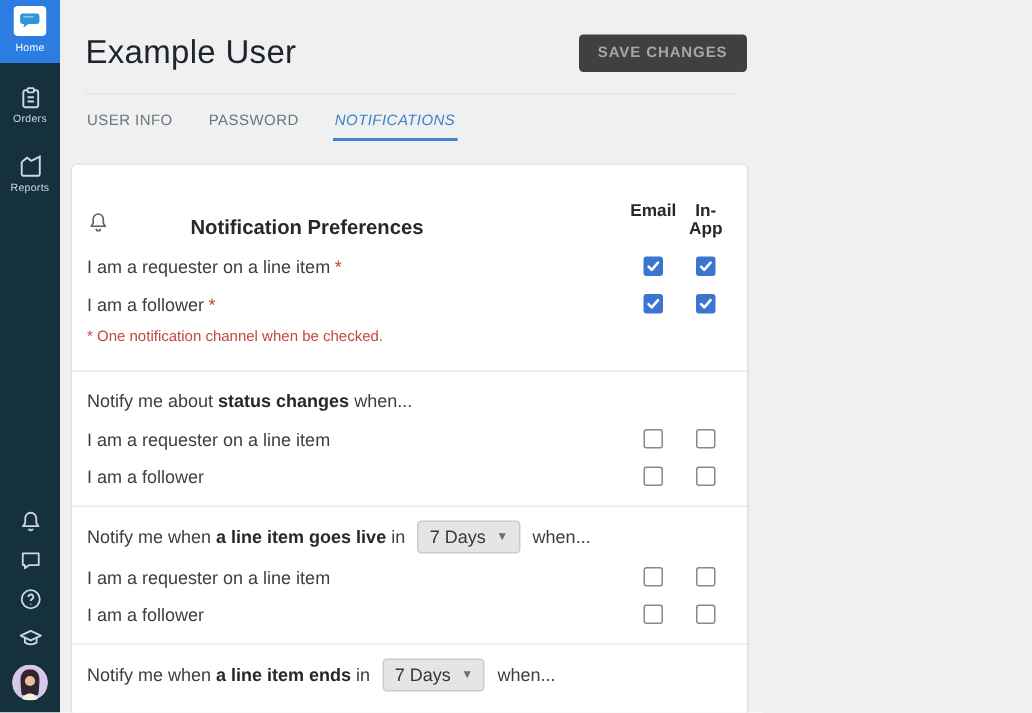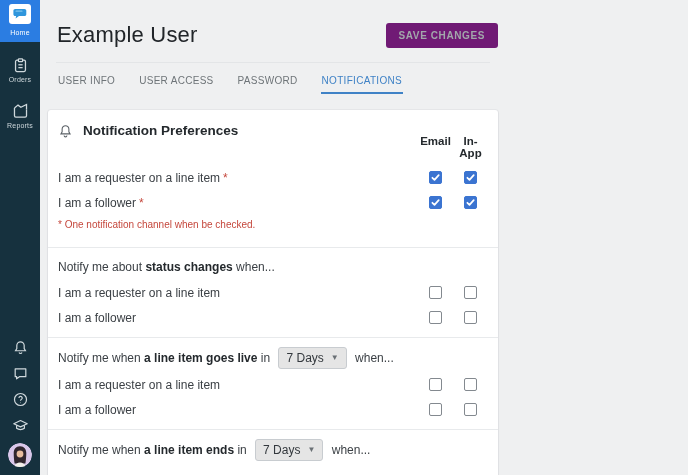--- a/index.html
+++ b/index.html
@@ -27,41 +27,41 @@
   .side-icon { width:17px; height:17px; display:block; cursor:pointer; }
   .avatar { width:24px; height:24px; border-radius:50%; overflow:hidden; display:block; cursor:pointer; }
   .logo-box { display:block; }
 
   
   .main { flex:1; padding:0; }
   .content { width:450px; margin-left:8px; }
   .header-row { display:flex; align-items:center; justify-content:space-between; padding:22px 0 0 9px; }
   .page-title { font-size:22px; font-weight:400; color:#212529; letter-spacing:.2px; }
   .save-btn {
-    background:#701a75; color:#a2a7ab; border:none; border-radius:3px;
+    background:#404040; color:#a2a7ab; border:none; border-radius:3px;
     font-family:inherit; font-size:10px; font-weight:bold; letter-spacing:.6px;
     padding:7px 13px; cursor:default;
   }
   .header-divider { height:1px; background:#e3e5e7; margin:14px 8px 0; }
 
   .tabs { display:flex; gap:22px; margin:10px 0 0 9px; }
   .tab {
     background:none; border:none; font-family:inherit; cursor:pointer;
     font-size:10px; letter-spacing:.3px; color:#6e7478; padding:2px 1px 6px;
     border-bottom:2px solid transparent;
   }
-  .tab.active { color:#3f82c6; border-bottom-color:#3f82c6; }
+  .tab.active { color:#3f82c6; border-bottom-color:#3f82c6;font-style:italic; }
 
   
   .card {
     background:#ffffff; border-radius:3px; margin-top:16px;
     box-shadow:0 1px 2px rgba(20,30,40,.10), 0 0 0 1px rgba(20,30,40,.04);
     padding-bottom:14px;
   }
-  .card-header { display:flex; align-items:flex-start; padding:13px 10px 6px; }
+  .card-header { display:flex; align-items:flex-end; padding:13px 10px 6px;gap:44px; }
   .bell-ic { width:15px; height:16px; margin-right:10px; }
   .card-title { font-size:13.5px; font-weight:bold; color:#24292d; flex:1; }
   .col-headers { display:flex;margin-top:12px; }
   .col-head { width:35px; text-align:center; font-size:11.5px; font-weight:bold; color:#24292d; }
 
   .sec-intro { padding:9px 10px 3px; line-height:20px; color:#3a3f44; }
   .sec-intro b { color:#24292d; }
   .dropdown {
     display:inline-flex; align-items:center; border:1px solid #c8ccd0; border-radius:3px;
     padding:3px 7px; margin:0 5px; background:#e5e5e5; cursor:pointer; line-height:14px;
@@ -165,21 +165,20 @@
 
       <div class="header-row">
         <h1 class="page-title">Example User</h1>
         <button class="save-btn">SAVE CHANGES</button>
       </div>
 
       <div class="header-divider"></div>
 
       <nav class="tabs" id="tabs">
           <button class="tab">USER INFO</button>
-          <button class="tab">USER ACCESS</button>
           <button class="tab">PASSWORD</button>
           <button class="tab active">NOTIFICATIONS</button>
         </nav>
 
       <section class="card">
         <div class="card-header">
           <span>
             <svg class="bell-ic" viewBox="0 0 24 24" fill="none" stroke="#5a6066" stroke-width="1.7">
               <path d="M12 3.5a5.4 5.4 0 0 0-5.4 5.4v4.4L4.7 16.6h14.6l-1.9-3.3V8.9A5.4 5.4 0 0 0 12 3.5z"></path>
               <path d="M9.8 19.2a2.2 2.2 0 0 0 4.4 0"></path>

